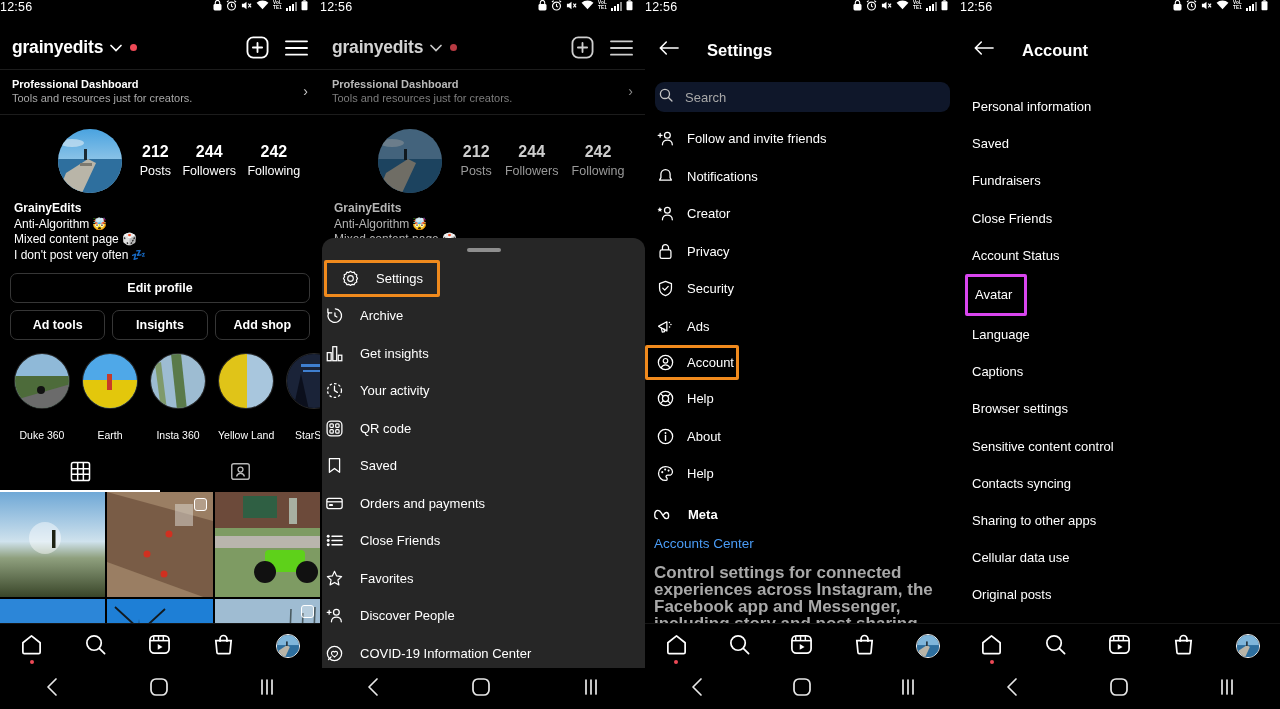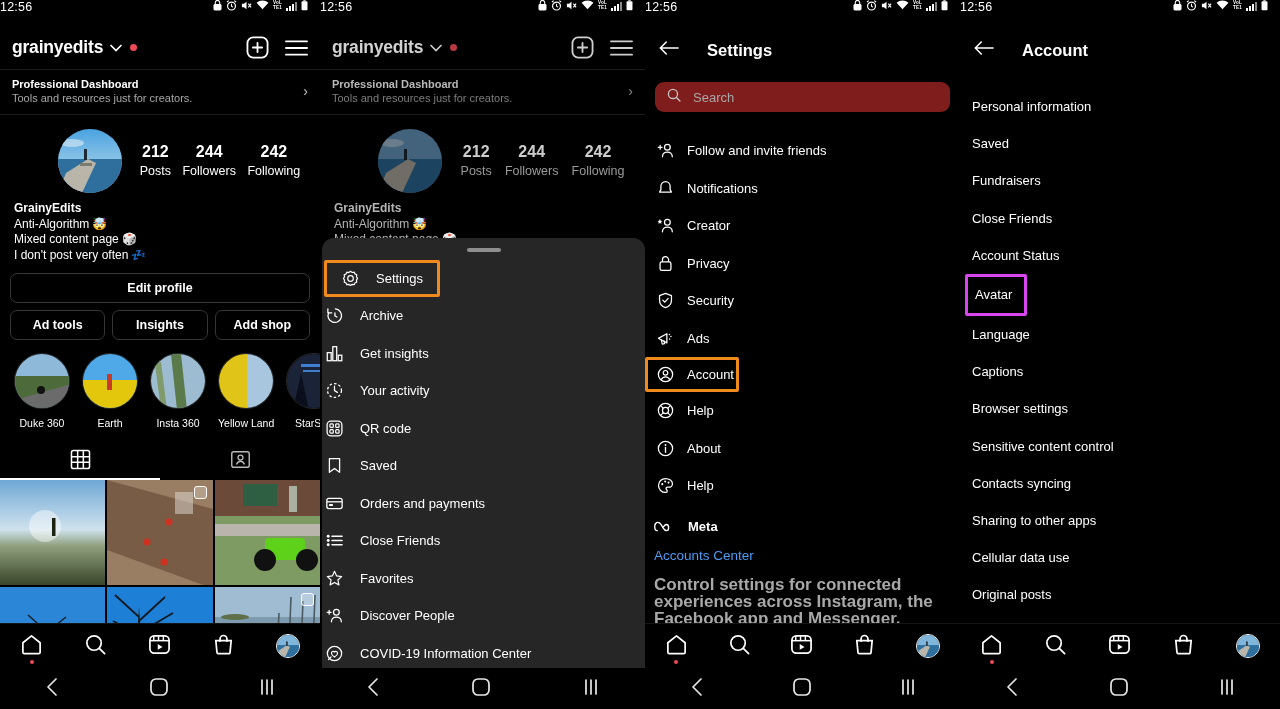--- a/index.html
+++ b/index.html
@@ -61,21 +61,21 @@
     border: 1px solid #363636; border-radius: 7px; color: #fff;
     font-size: 12.5px; font-weight: 700; text-align: center;
     padding: 7px 0; background: transparent;
   }
   .btnrow2 { display: flex; gap: 7px; padding: 7px 10px 0; }
   .btnrow2 .ig-btn { flex: 1; }
 
   .highlights { display: flex; gap: 12px; padding: 13px 0 0 14px; }
   .hl { width: 56px; text-align: center; flex: 0 0 auto; }
   .hl-img { width: 56px; height: 56px; border-radius: 50%; overflow: hidden; border: 1px solid #2a2a2a; }
-  .hl-lbl { font-size: 10.5px; color: #fff; margin-top: 8px; white-space: nowrap; overflow: hidden; }
+  .hl-lbl { font-size: 10.5px; color: #fff; margin-top: 20px; white-space: nowrap; overflow: hidden; }
 
   .tabs { display: flex; margin-top: 14px; }
   .tab { flex: 1; display: flex; justify-content: center; padding: 7px 0 9px; }
   .tabline { height: 2px; background: #fff; width: 50%; }
   .tabline-wrap { display: flex; }
   .tabline-off { height: 2px; width: 50%; background: transparent; }
 
   .grid { display: grid; grid-template-columns: repeat(3, 1fr); gap: 2px; }
   .cell { width: 100%; aspect-ratio: 1/1; position: relative; overflow: hidden; }
   .multi-ic { position: absolute; top: 6px; right: 6px; width: 13px; height: 13px;
@@ -104,22 +104,22 @@
   .grabber { width: 34px; height: 4px; border-radius: 2px; background: #8e8e8e; margin: 4px auto 8px; }
   .d-item { display: flex; align-items: center; height: 37.5px; }
   .d-item .ic { width: 24px; display: flex; justify-content: center; flex: 0 0 auto; }
   .d-item .lbl { font-size: 13px; color: #fff; margin-left: 14px; }
   .d-item.boxed { margin: 0 0 0 2px; width: 116px; border: 3px solid #F08A1D; border-radius: 2px; height: 37px; padding-left: 11px; }
 
   
   .pg-head { display: flex; align-items: center; height: 40px; padding: 0 14px; }
   .pg-title { font-size: 16.5px; font-weight: 700; color: #fff; margin-left: 28px; }
   .searchbar {
-    margin: 12px 10px 12px; height: 30px; background: #7f1d1d; border-radius: 9px;
-    display: flex; align-items: center; padding: 0 12px; gap: 12px;
+    margin: 12px 10px 0; height: 30px; background: #0f172a; border-radius: 9px;
+    display: flex; align-items: center; padding: 0 4px; gap: 12px;
   }
   .searchbar .ph { font-size: 13px; color: #a8a8a8; }
   .s-item { display: flex; align-items: center; height: 37.5px; padding-left: 9px; }
   .s-item .ic { width: 22px; display: flex; justify-content: center; flex: 0 0 auto; }
   .s-item .lbl { font-size: 13px; color: #fff; margin-left: 11px; }
   .s-item.boxed { width: 94px; border: 3px solid #F08A1D; border-radius: 2px; height: 35px; padding-left: 6px; }
 
   .meta { padding: 14px 9px 0; }
   .meta-logo { display: flex; align-items: center; gap: 14px; }
   .meta-logo span { font-size: 13px; font-weight: 700; color: #fff; }

